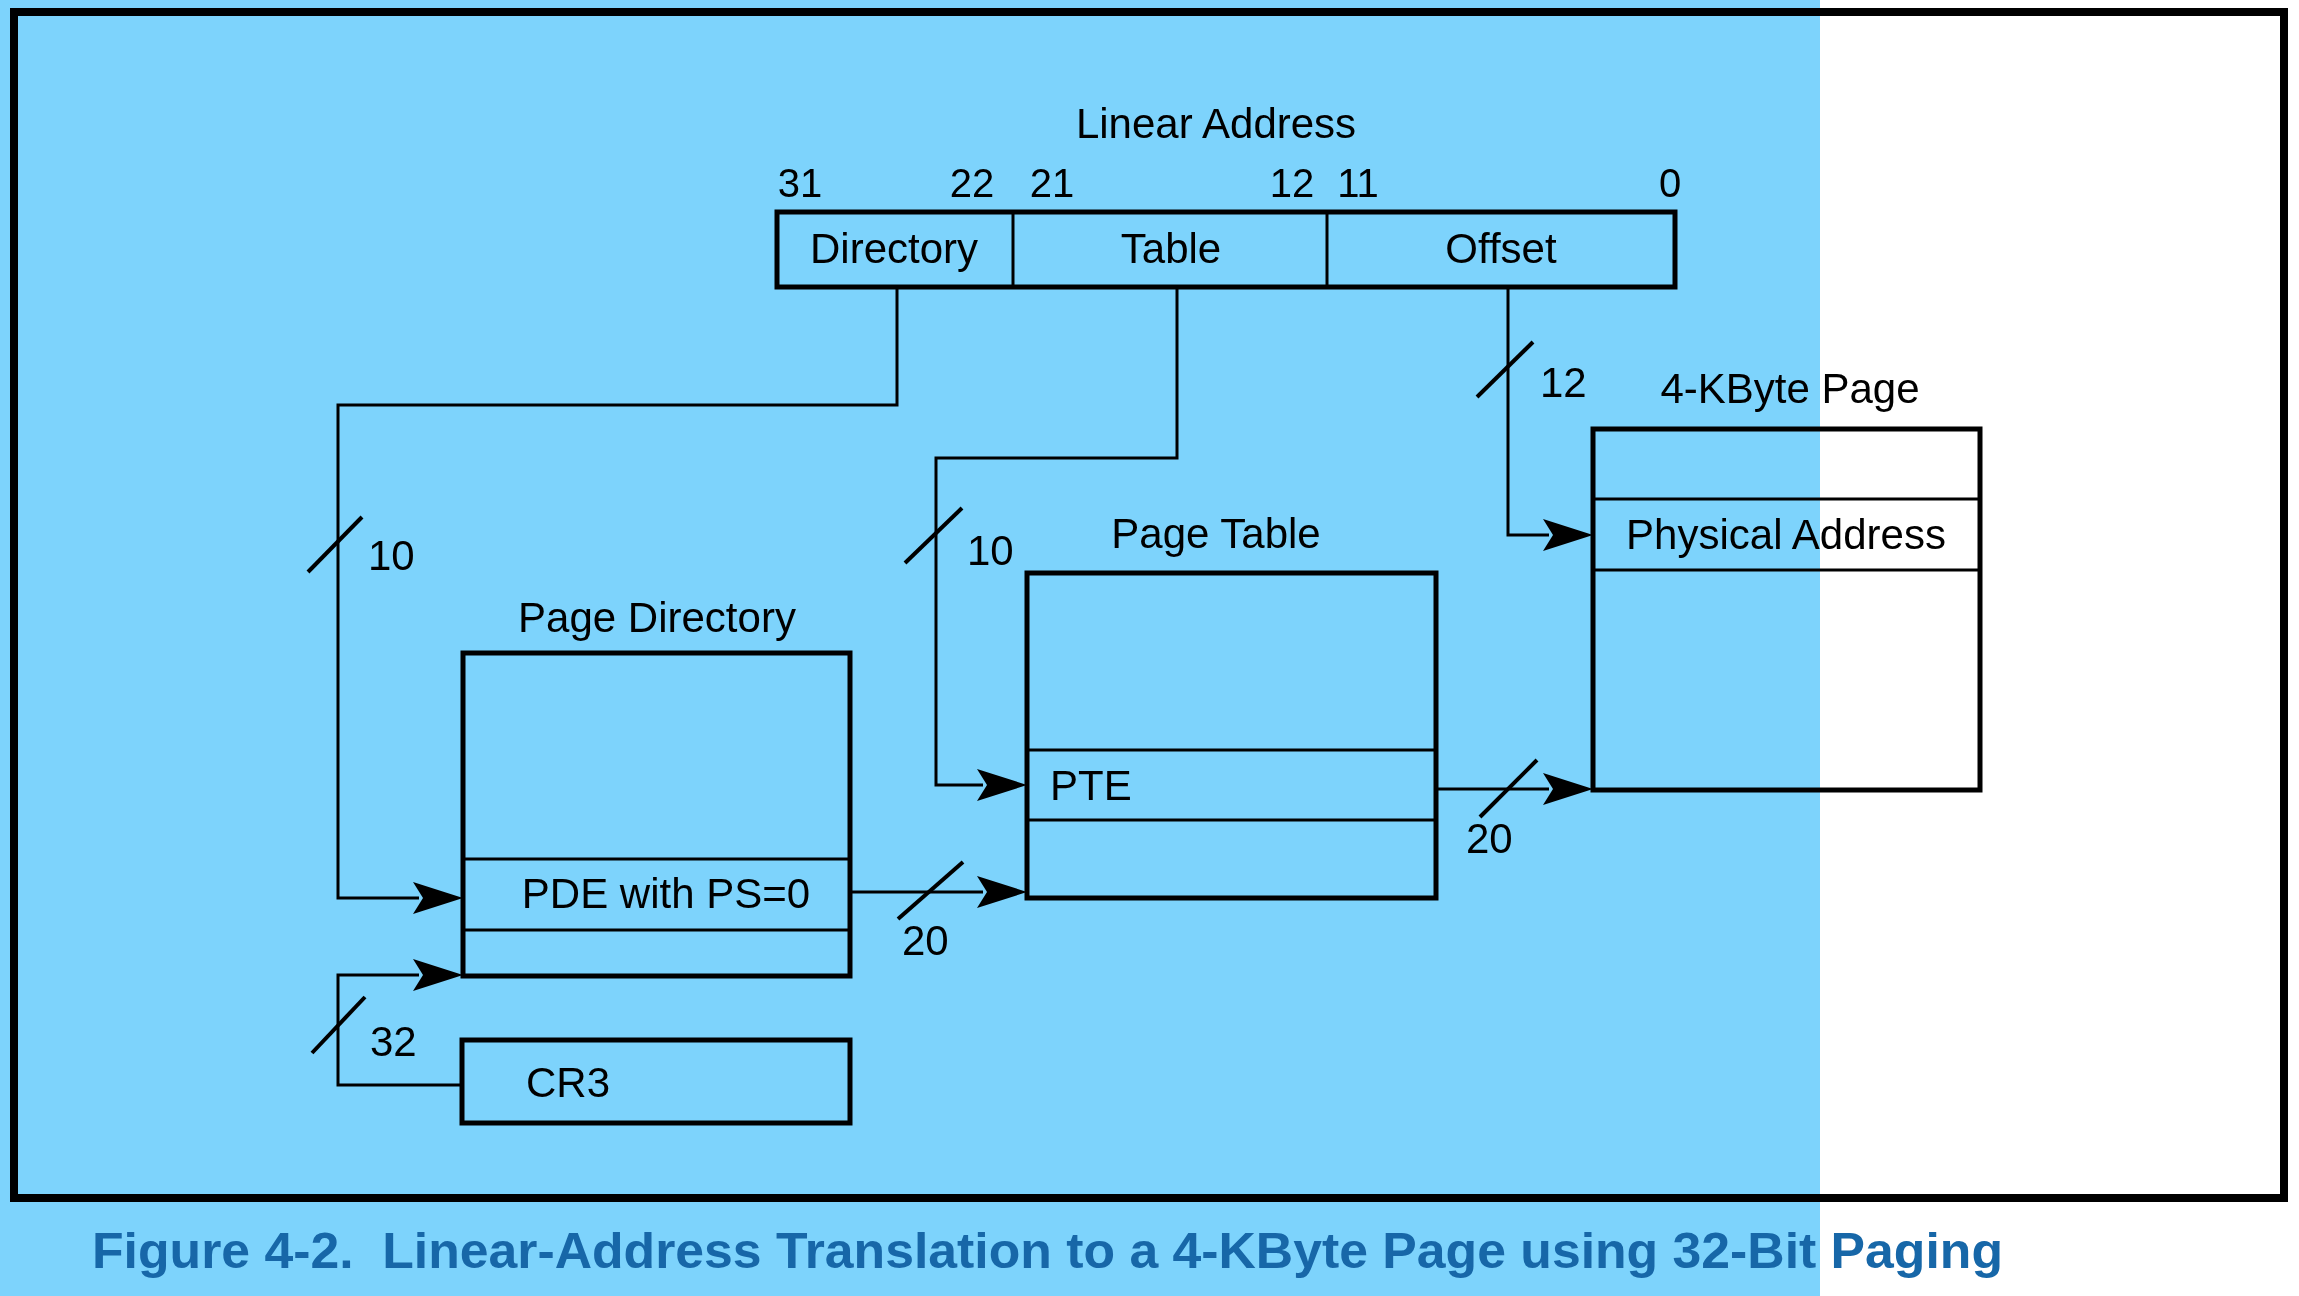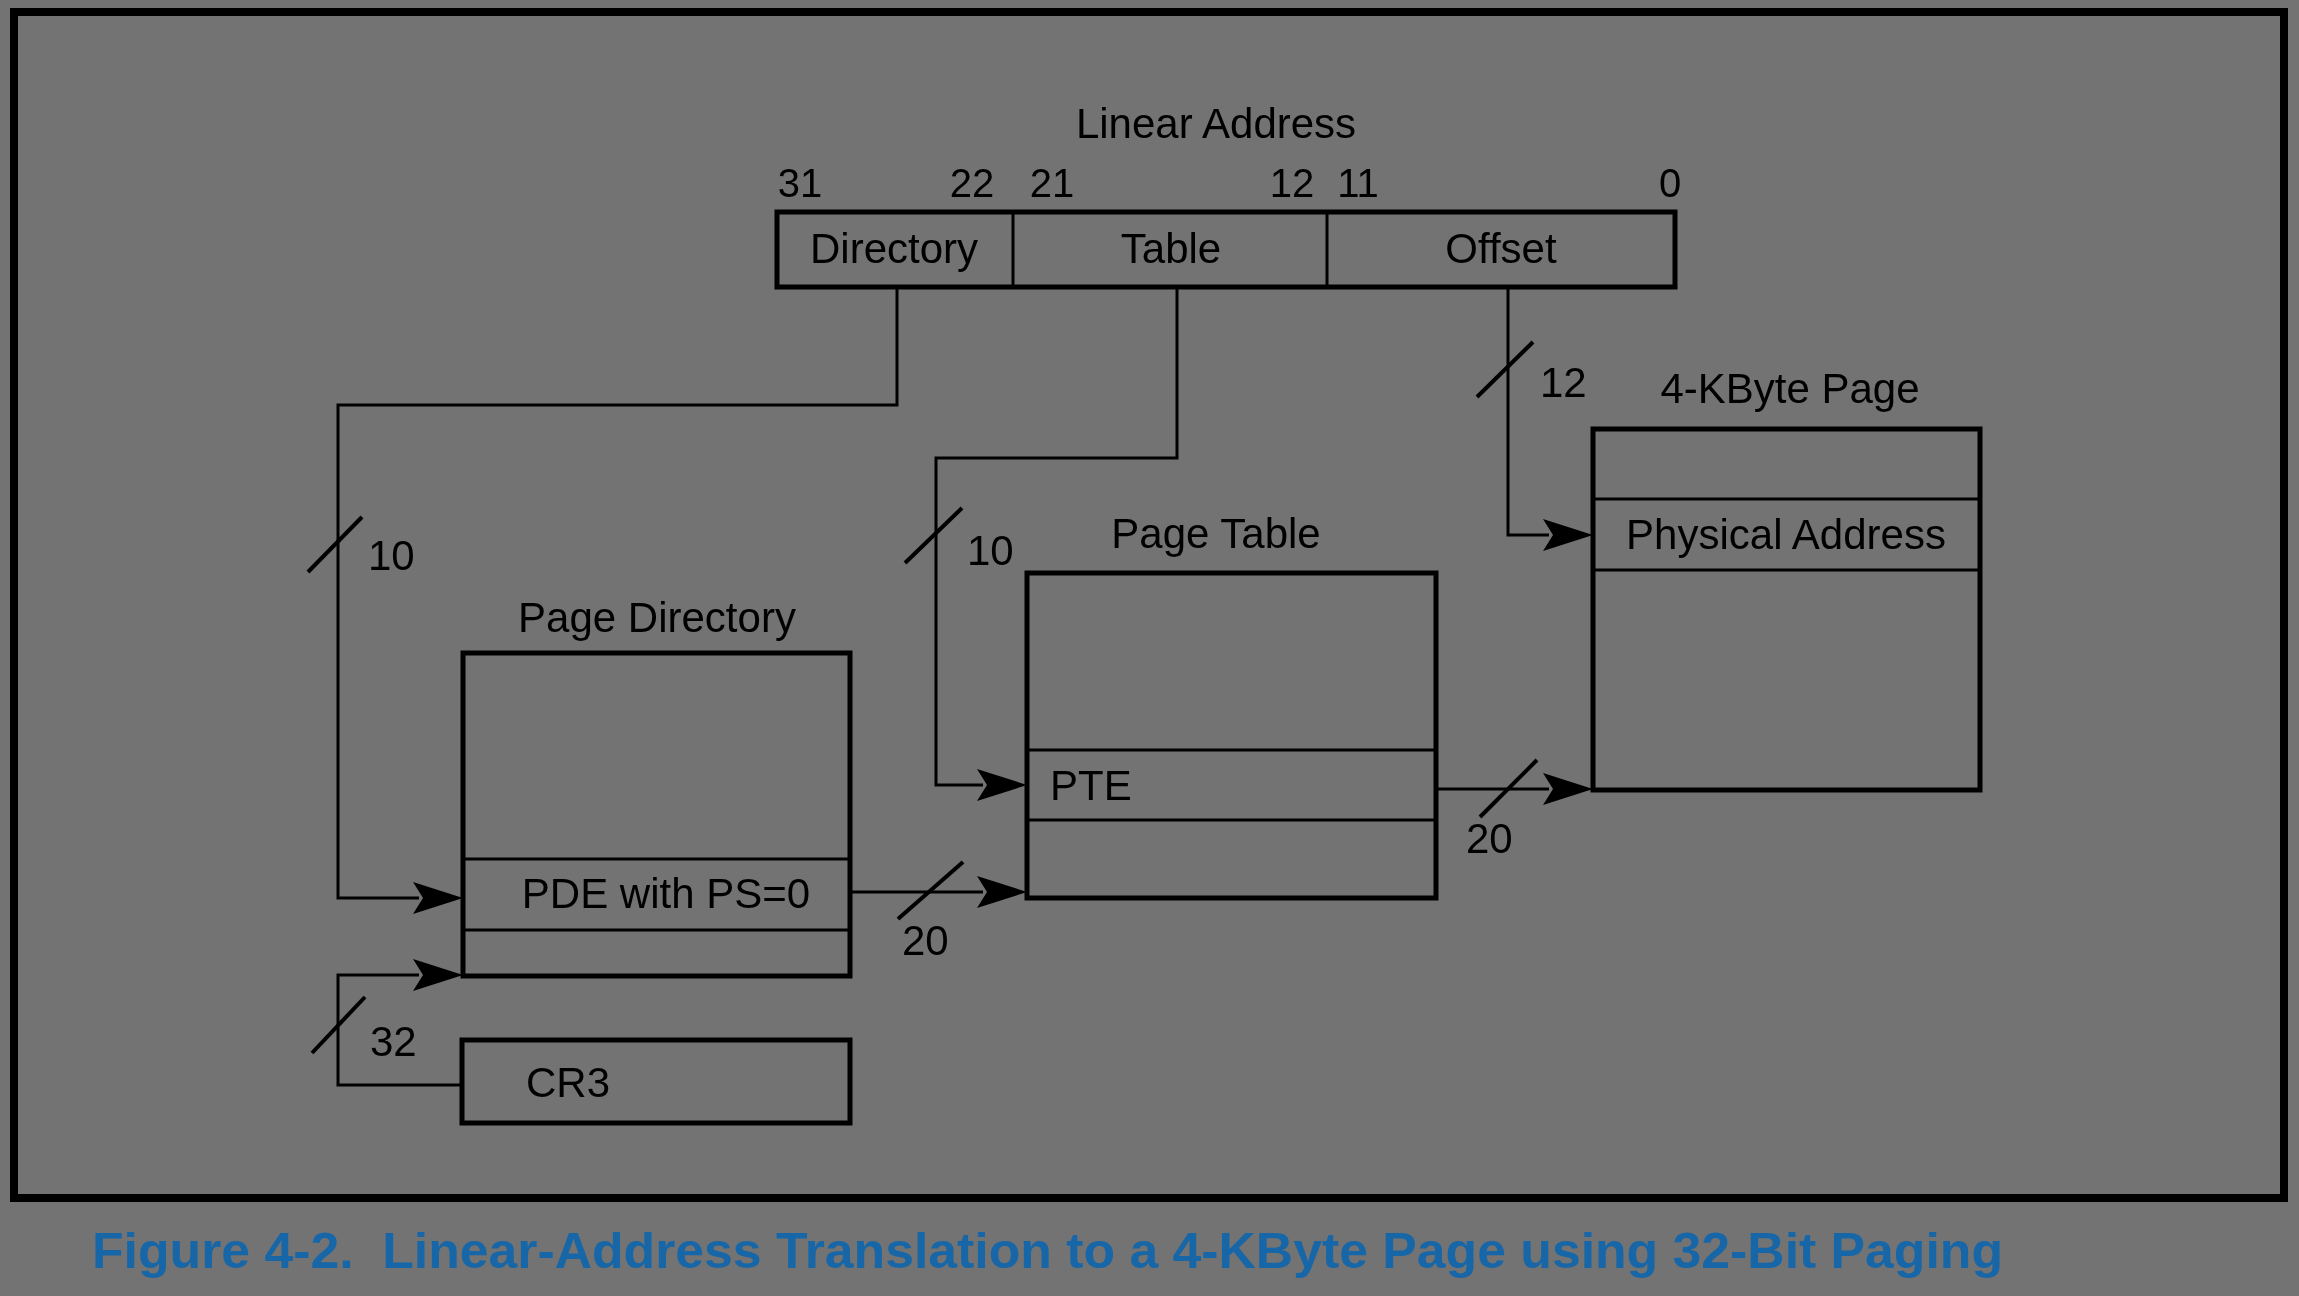--- a/index.html
+++ b/index.html
@@ -5,23 +5,23 @@
   html, body {
     margin: 0;
     padding: 0;
     width: 2299px;
     height: 1296px;
     background: #ffffff;
     overflow: hidden;
   }
   .figure-wrap {
     position: relative;
-    width: 2299px;
+    width: 1820px;
     height: 1296px;
-    background: #737373;
+    background: #7dd3fc;
   }
   svg {
     display: block;
     font-family: "Liberation Sans", "DejaVu Sans", sans-serif;
   }
   .lbl {
     font-size: 42px;
     fill: #000000;
   }
   .num {

